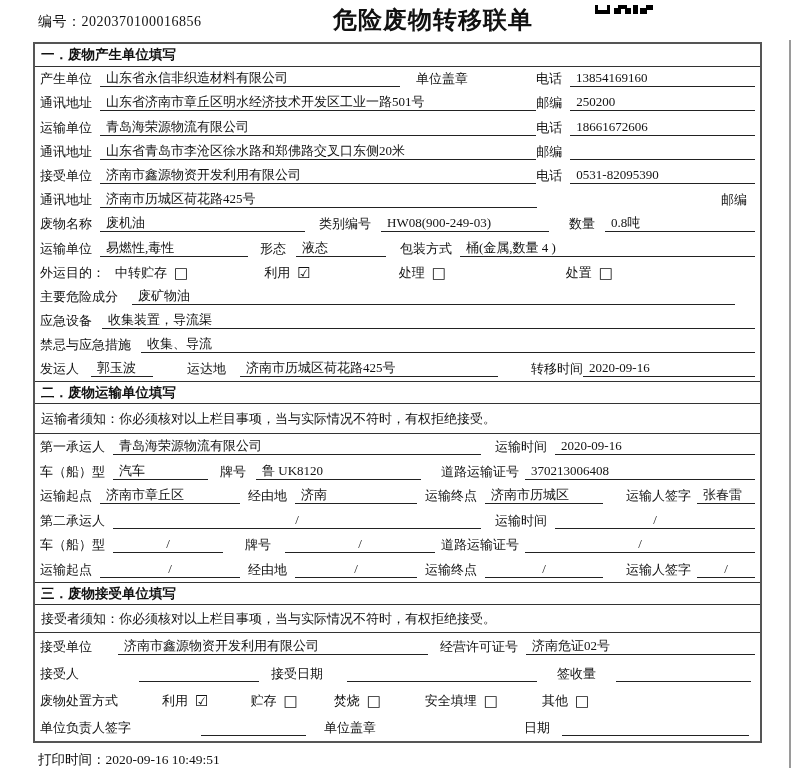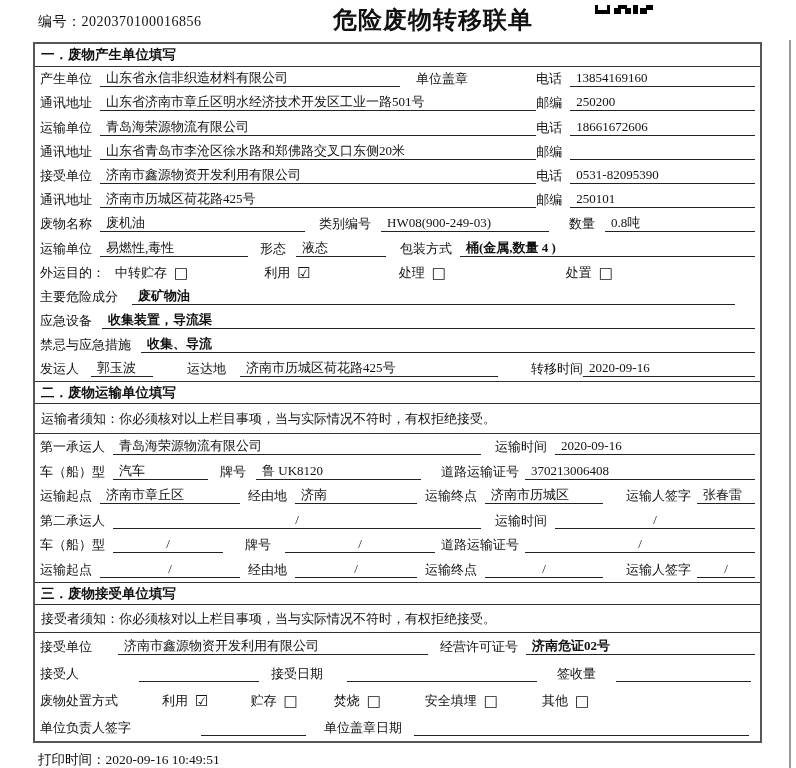--- a/index.html
+++ b/index.html
@@ -19,21 +19,21 @@
     font-family:"Liberation Sans","DejaVu Sans",sans-serif; border-bottom:1px solid #333; }
   .sec-h.mid { border-top:1px solid #333; }
 
   .notice { height:30px; line-height:29px; padding-left:6px; font-size:13px; border-bottom:1px solid #333; white-space:nowrap; }
 
   .row { display:flex; align-items:flex-end; height:24.2px; padding:0 5px 4px 5px; font-size:13px; white-space:nowrap; }
   .row.tall { height:24.6px; }
   .row.r3 { height:27px; padding-bottom:5px; }
   .lbl { flex:none; line-height:16px; }
   .u { display:inline-block; border-bottom:1px solid #222; line-height:16px; min-height:16px; padding:0 6px; overflow:hidden; }
-  .grow { flex:1 1 auto;font-weight:bold; }
+  .grow { flex:1 1 auto; }
   .uc { text-align:center; }
   .opt { display:flex; align-items:flex-end; line-height:16px; }
   .cb { font-size:15px; line-height:16px; margin-left:7px;
     font-family:"DejaVu Sans","Liberation Sans",sans-serif; }
   .print-line { position:absolute; left:38px; top:751px; font-size:13.5px; }
 </style>
 </head>
 <body>
 
 <div class="page">
@@ -93,21 +93,20 @@
       <span class="lbl">接受单位</span>
       <span class="u" style="width:437px;margin-left:8px">济南市鑫源物资开发利用有限公司</span>
       <span class="lbl" style="margin-left:auto;margin-right:8px">电话</span>
       <span class="u" style="width:185px">0531-82095390</span>
     </div>
 
     <div class="row">
       <span class="lbl">通讯地址</span>
       <span class="u" style="width:437px;margin-left:8px">济南市历城区荷花路425号</span>
       <span class="lbl" style="margin-left:auto;margin-right:8px">邮编</span>
-      <span class="u" style="width:185px">250101</span>
     </div>
 
     <div class="row">
       <span class="lbl">废物名称</span>
       <span class="u" style="width:205px;margin-left:8px">废机油</span>
       <span class="lbl" style="margin-left:14px">类别编号</span>
       <span class="u" style="width:168px;margin-left:10px">HW08(900-249-03)</span>
       <span class="lbl" style="margin-left:auto;margin-right:10px">数量</span>
       <span class="u" style="width:150px">0.8吨</span>
     </div>
@@ -262,21 +261,21 @@
       <span class="opt" style="margin-left:44px">
         <span>其他</span>
         <span class="cb">□</span>
       </span>
     </div>
 
     <div class="row r3">
       <span class="lbl">单位负责人签字</span>
       <span class="u" style="width:105px;margin-left:70px"></span>
       <span class="lbl" style="margin-left:18px">单位盖章</span>
-      <span class="lbl" style="">日期</span>
+      <span class="lbl" style="margin-left:148px">日期</span>
       <span class="u grow" style="margin-left:12px;margin-right:6px"></span>
     </div>
 
   </div>
 
   <div class="print-line">
     <span>打印时间：</span><span>2020-09-16 10:49:51</span>
   </div>
 
 </div>

